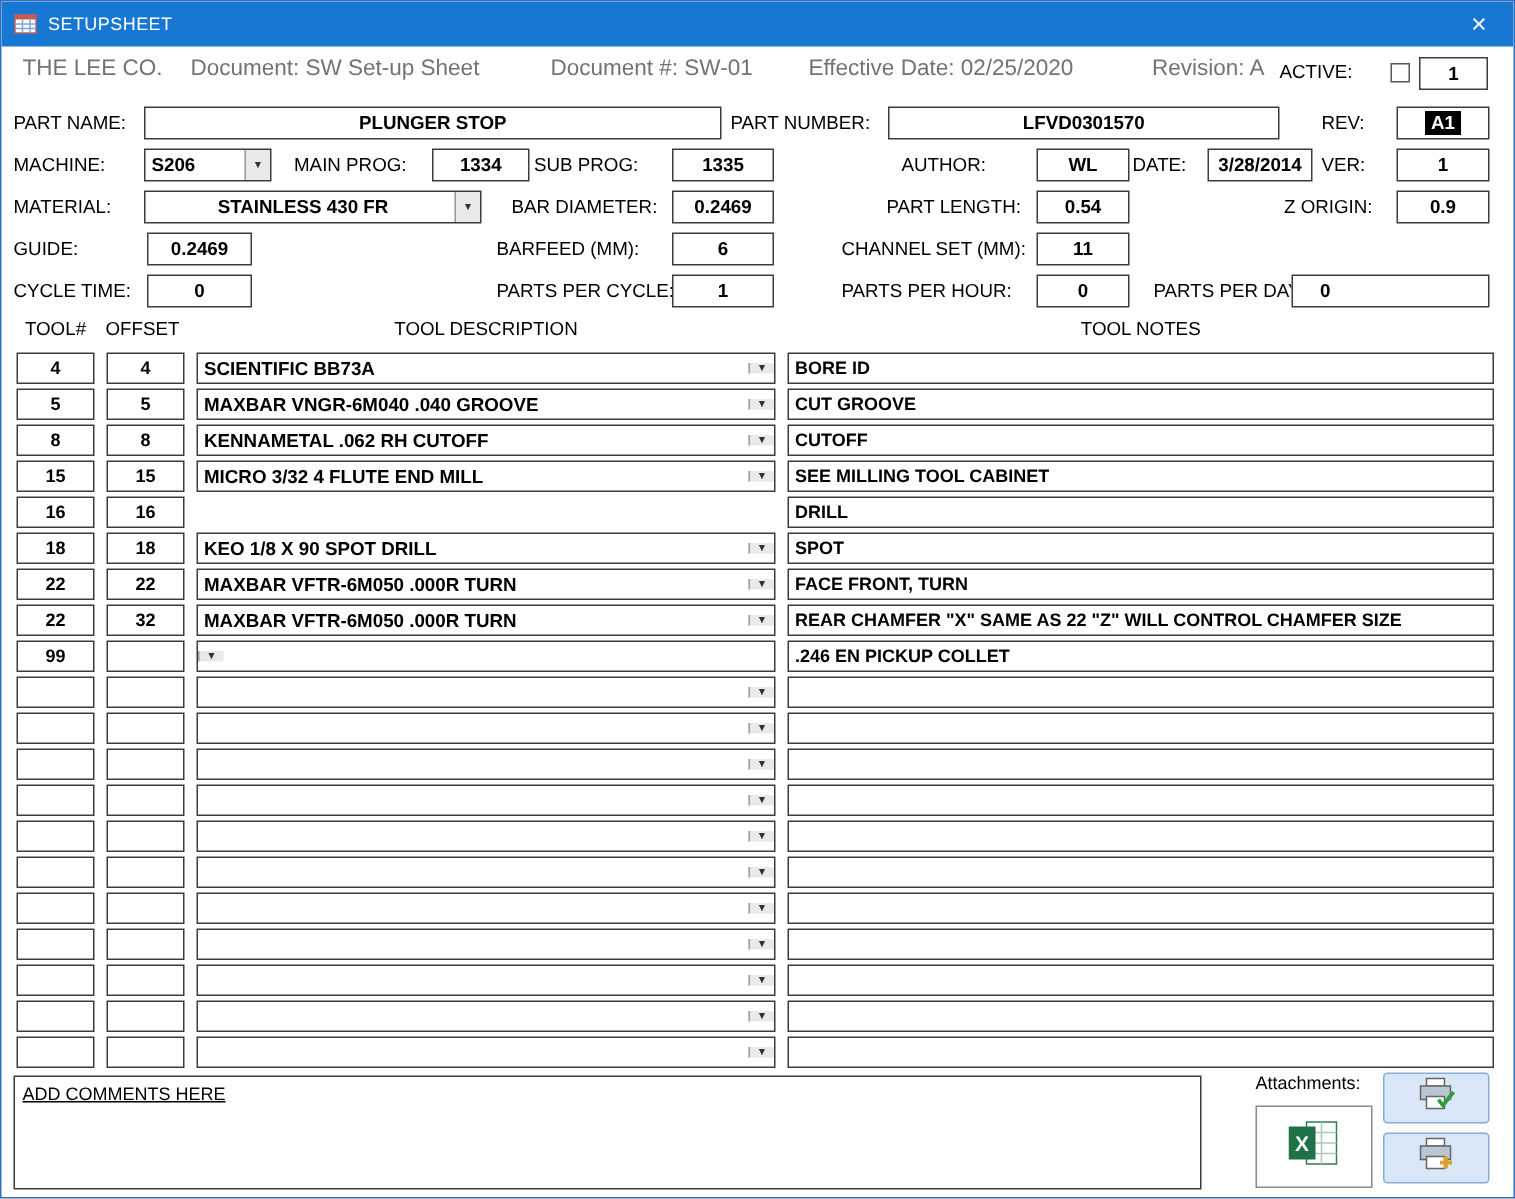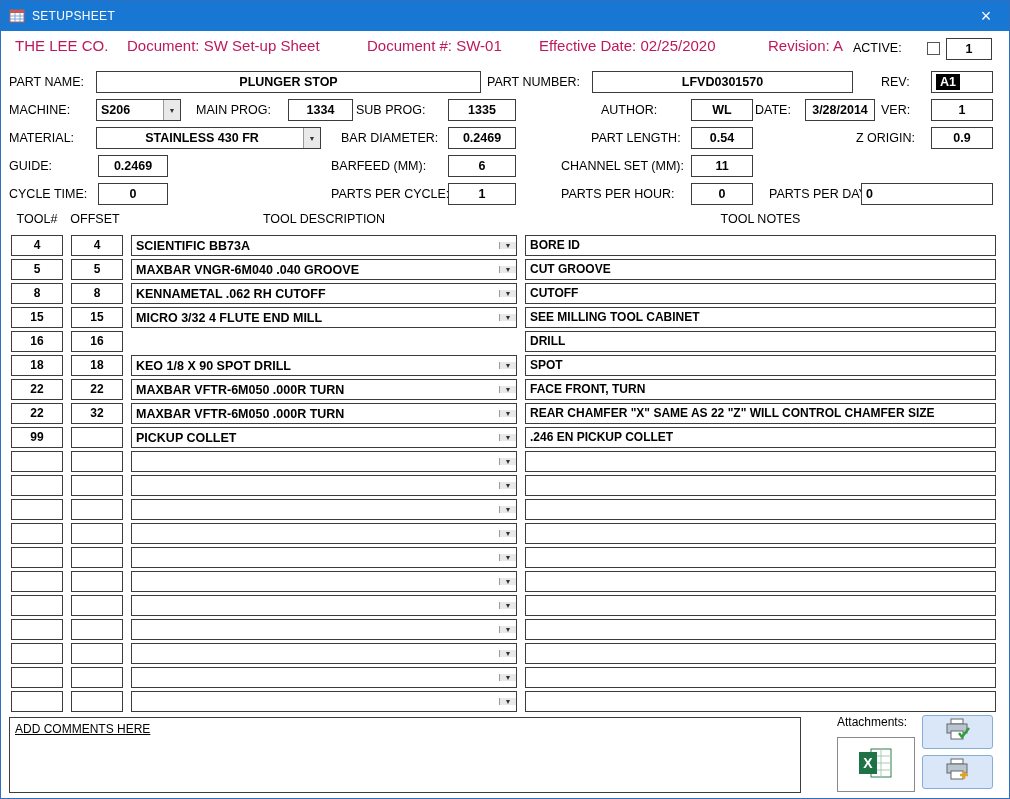--- a/index.html
+++ b/index.html
@@ -15,31 +15,31 @@
     background:#1777d3; display:flex; align-items:center;
   }
   .form-icon { margin-left:8px; display:flex; }
   .title-text { color:#fff; font-size:12px; margin-left:7px; letter-spacing:.3px; }
   .close-btn {
     position:absolute; right:0; top:0; width:46px; height:30px;
     display:flex; align-items:center; justify-content:center;
     color:#fff; font-size:18px; cursor:pointer;
   }
   
-  .hdr { position:absolute; top:36px; font-size:15px; color:#be185d; white-space:nowrap; }
+  .hdr { position:absolute; top:36px; font-size:15px; color:#737373; white-space:nowrap; }
   .lbl {
     position:absolute; font-size:12.5px; color:#000; text-align:left;
     height:22px; line-height:22px; white-space:nowrap;
   }
   .tb {
     position:absolute; height:22px; background:#fff; border:1px solid #3c3c3c;
     font-weight:bold; font-size:12.5px; display:flex; align-items:center;
     justify-content:center; white-space:nowrap; overflow:hidden;
   }
-  .tb.left { justify-content:flex-start; padding-left:4px;text-align:center; }
+  .tb.left { justify-content:flex-start; padding-left:18px;text-align:center; }
   .sel { background:#000; color:#fff; padding:1px 4px; font-weight:bold; }
   .checkbox {
     position:absolute; width:13px; height:13px; background:#fff;
     border:1px solid #555; cursor:pointer;
   }
   .combo {
     position:absolute; height:22px; background:#fff; border:1px solid #3c3c3c;
     display:flex; align-items:stretch;
   }
   .combo-text {
@@ -240,21 +240,20 @@
     <div class="combo c-desc">
       <span class="combo-text">MAXBAR VFTR-6M050 .000R TURN</span>
       <span class="combo-btn">▼</span>
     </div>
     <div class="cell c-notes">REAR CHAMFER "X" SAME AS 22 "Z" WILL CONTROL CHAMFER SIZE</div>
   </div>
       <div class="trow" style="top: 192px;">
     <div class="cell c-tool">99</div>
     <div class="cell c-off"></div>
     <div class="combo c-desc">
-      <span class="combo-text">PICKUP COLLET</span>
       <span class="combo-btn">▼</span>
     </div>
     <div class="cell c-notes">.246 EN PICKUP COLLET</div>
   </div>
       <div class="trow" style="top: 216px;">
     <div class="cell c-tool"></div>
     <div class="cell c-off"></div>
     <div class="combo c-desc">
       <span class="combo-text"></span>
       <span class="combo-btn">▼</span>

